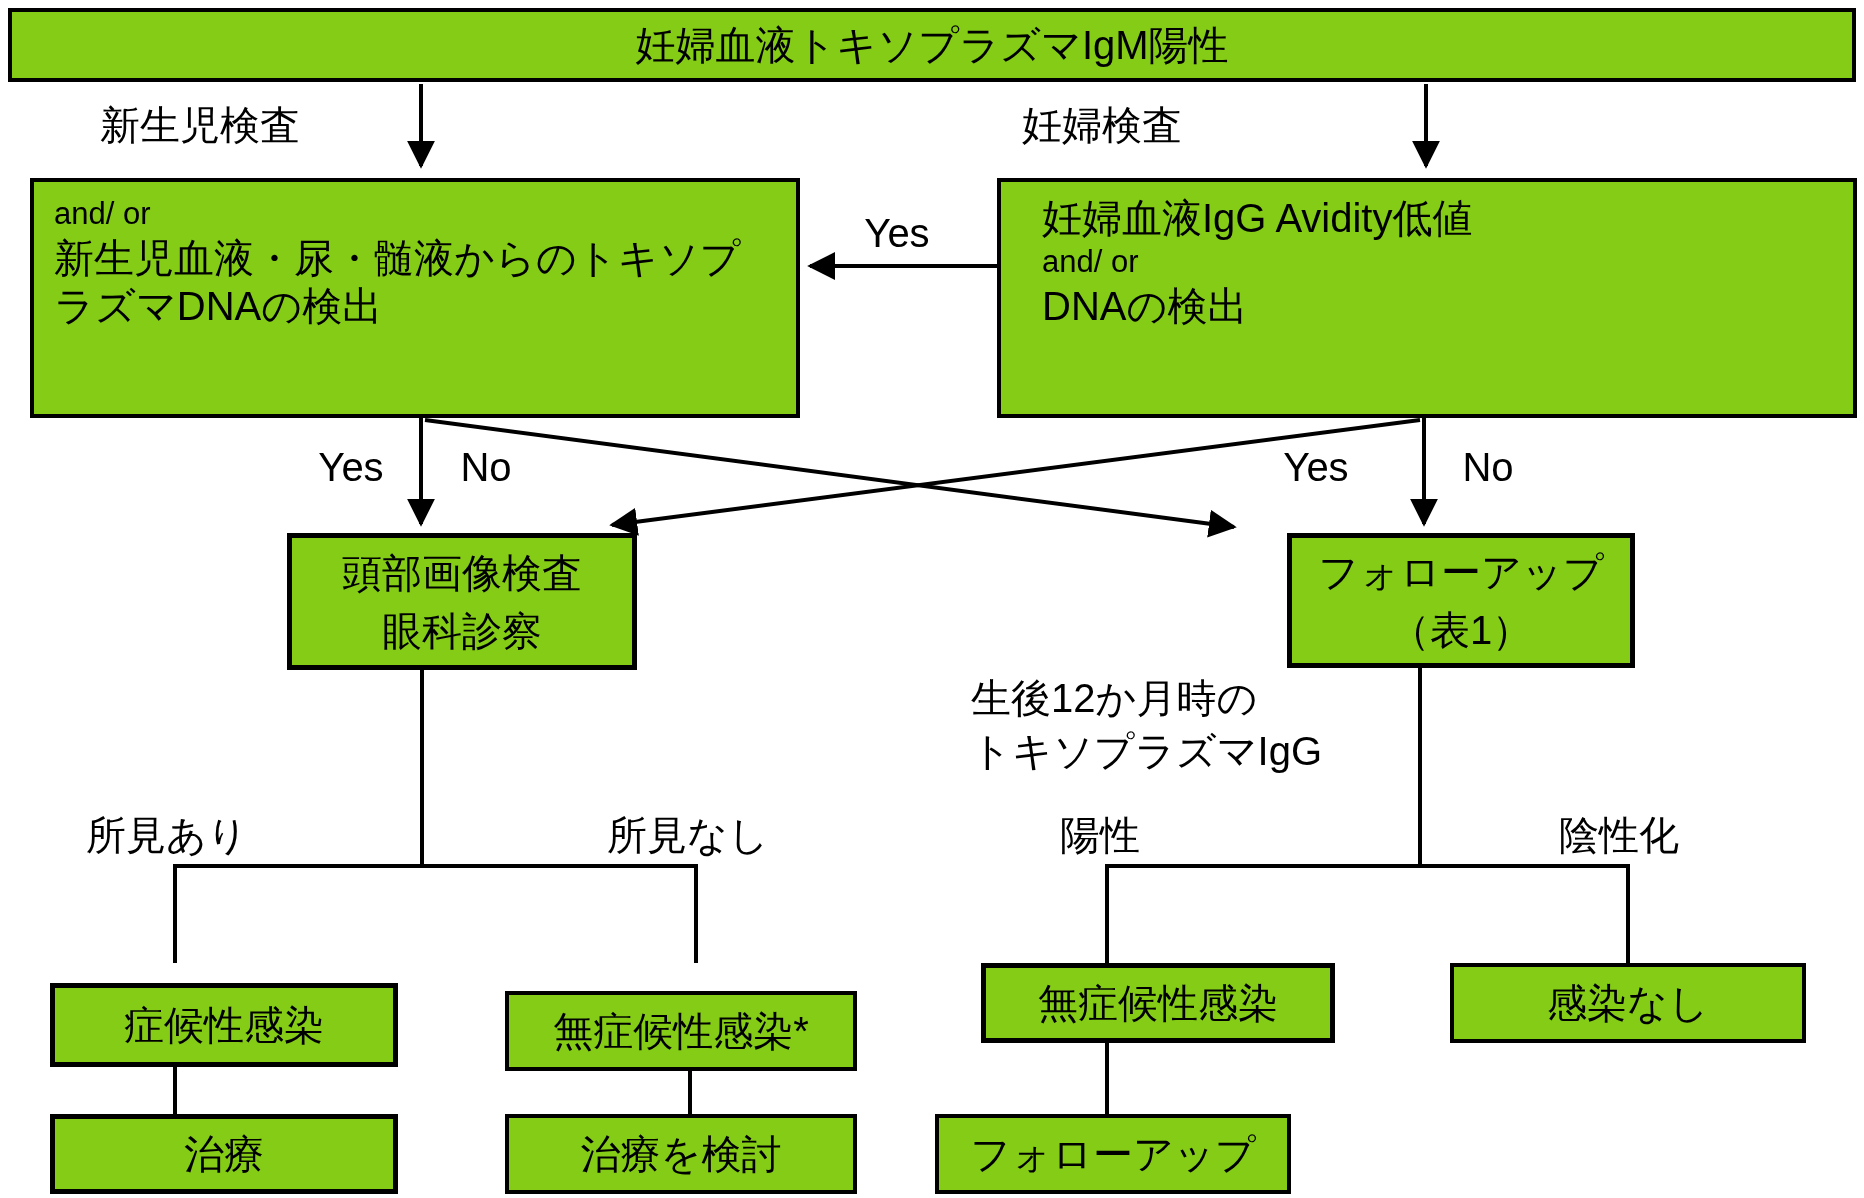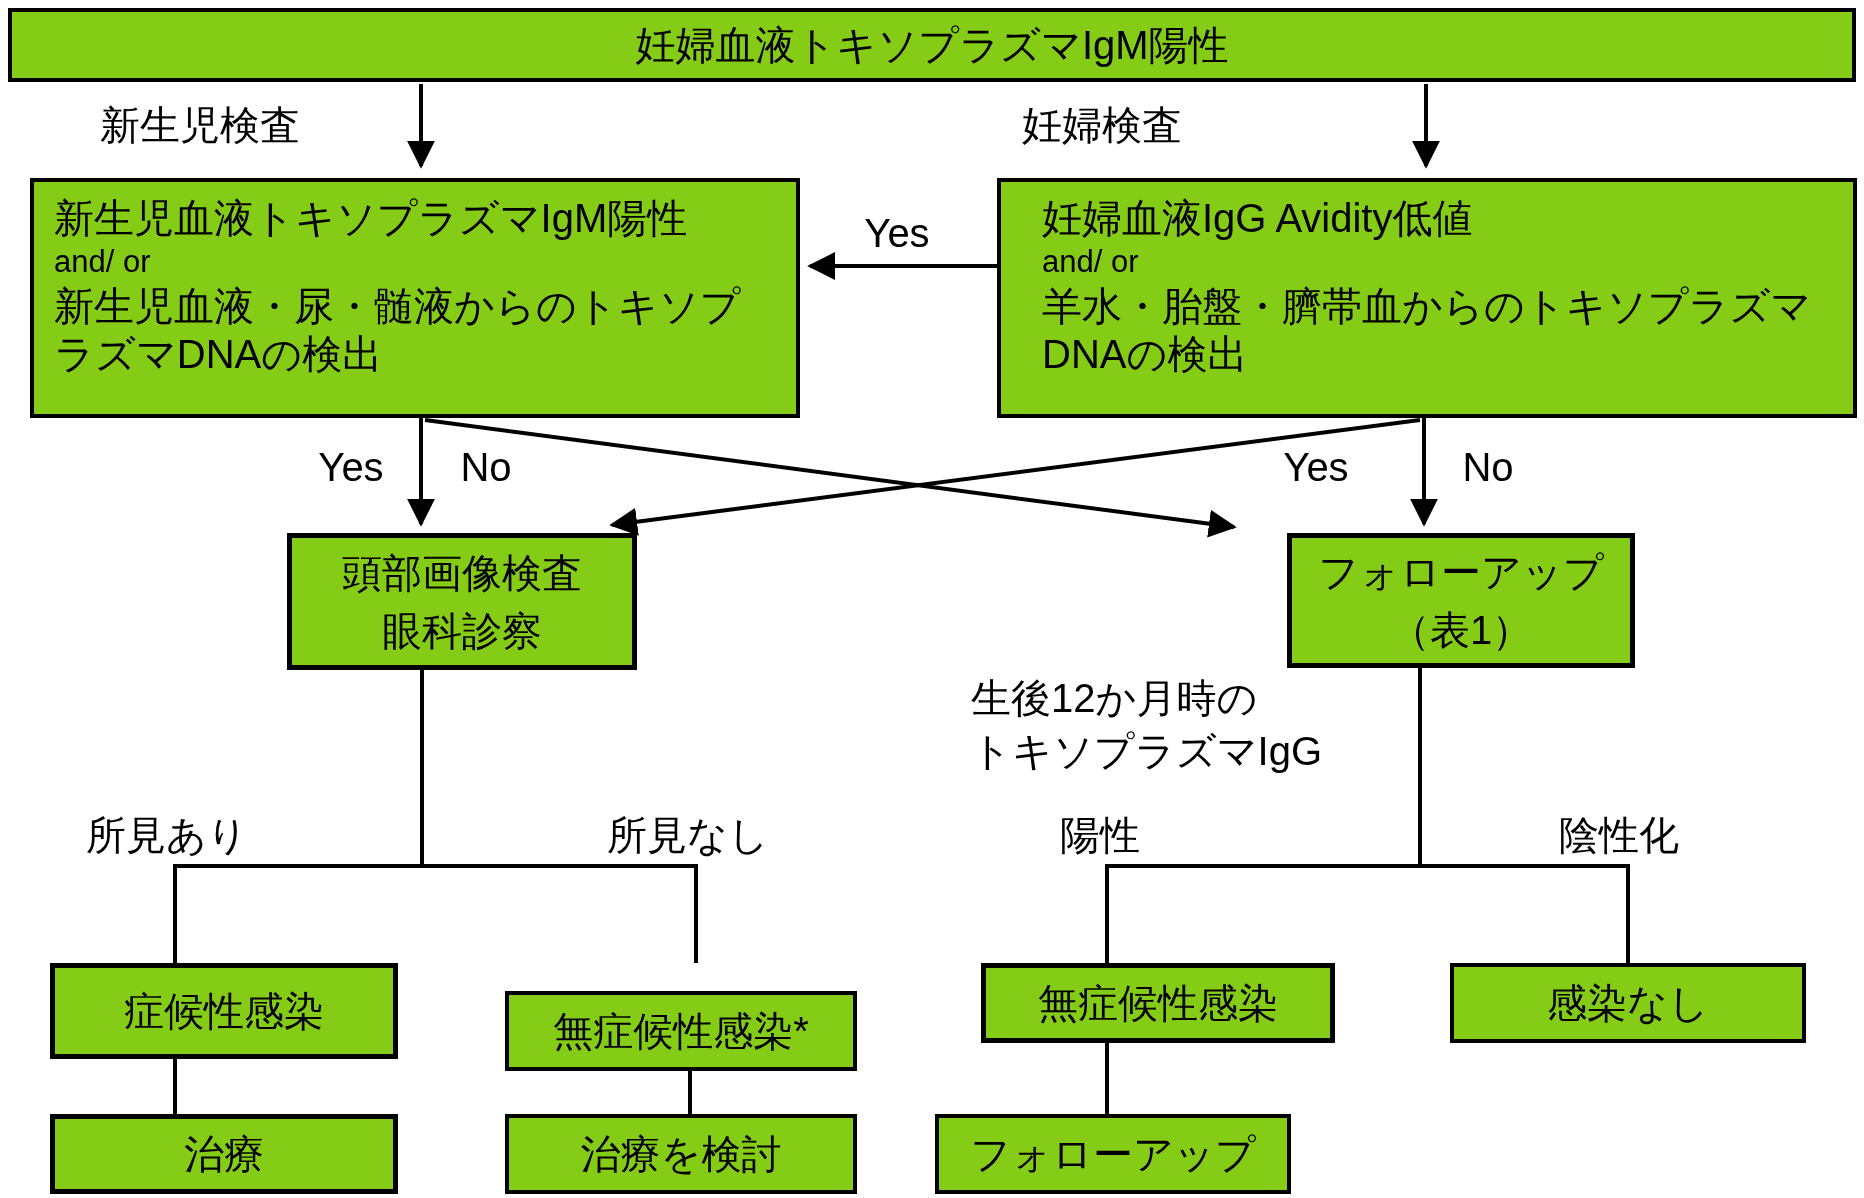--- a/index.html
+++ b/index.html
@@ -78,30 +78,28 @@
   </svg>
 
   <div class="node center" style="left:8px; top:8px; width:1848px; height:74px;">
     <div>妊婦血液トキソプラズマIgM陽性</div>
   </div>
 
   <div class="lbl" style="left:100px; top:102px;">新生児検査</div>
   <div class="lbl" style="left:1022px; top:102px;">妊婦検査</div>
 
   <div class="node bigbox" style="left:30px; top:178px; width:770px; height:240px;">
-    <div class="jline">新生児血液トキソプラズマIgM陽性</div>
     <div class="jline sline">and/ or</div>
     <div class="jline">新生児血液・尿・髄液からのトキソプ</div>
     <div class="jline">ラズマDNAの検出</div>
   </div>
 
   <div class="node bigbox" style="left:997px; top:178px; width:860px; height:240px;padding-left:41px;">
     <div class="jline">妊婦血液IgG Avidity低値</div>
     <div class="jline sline">and/ or</div>
-    <div class="jline">羊水・胎盤・臍帯血からのトキソプラズマ</div>
     <div class="jline">DNAの検出</div>
   </div>
 
   <div class="lbl cx" style="left:897px; top:210px;">Yes</div>
 
   <div class="lbl cx" style="left:351px; top:444px;">Yes</div>
   <div class="lbl cx" style="left:486px; top:444px;">No</div>
   <div class="lbl cx" style="left:1316px; top:444px;">Yes</div>
   <div class="lbl cx" style="left:1488px; top:444px;">No</div>
 
@@ -118,21 +116,21 @@
   <div class="lbl note" style="left:971px; top:672px;">
     <div>生後12か月時の</div>
     <div>トキソプラズマIgG</div>
   </div>
 
   <div class="lbl cx" style="left:167px; top:812px;">所見あり</div>
   <div class="lbl cx" style="left:688px; top:812px;">所見なし</div>
   <div class="lbl cx" style="left:1100px; top:812px;">陽性</div>
   <div class="lbl cx" style="left:1619px; top:812px;">陰性化</div>
 
-  <div class="node center thick" style="left:6px; top:963px; width:348px; height:96px;text-align:center;">
+  <div class="node center thick" style="left:6px; top:983px; width:348px; height:84px;text-align:center;">
     <div>症候性感染</div>
   </div>
   <div class="node center" style="left:505px; top:991px; width:352px; height:80px;">
     <div>無症候性感染*</div>
   </div>
   <div class="node center thick" style="left:937px; top:963px; width:354px; height:80px;">
     <div>無症候性感染</div>
   </div>
   <div class="node center" style="left:1450px; top:963px; width:356px; height:80px;">
     <div>感染なし</div>

